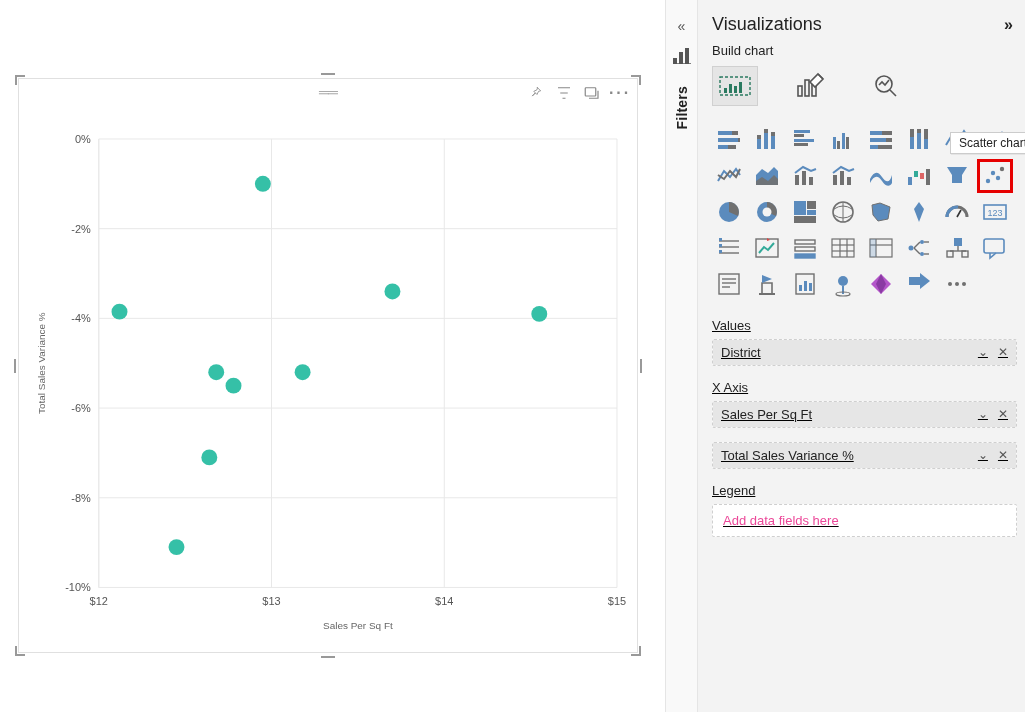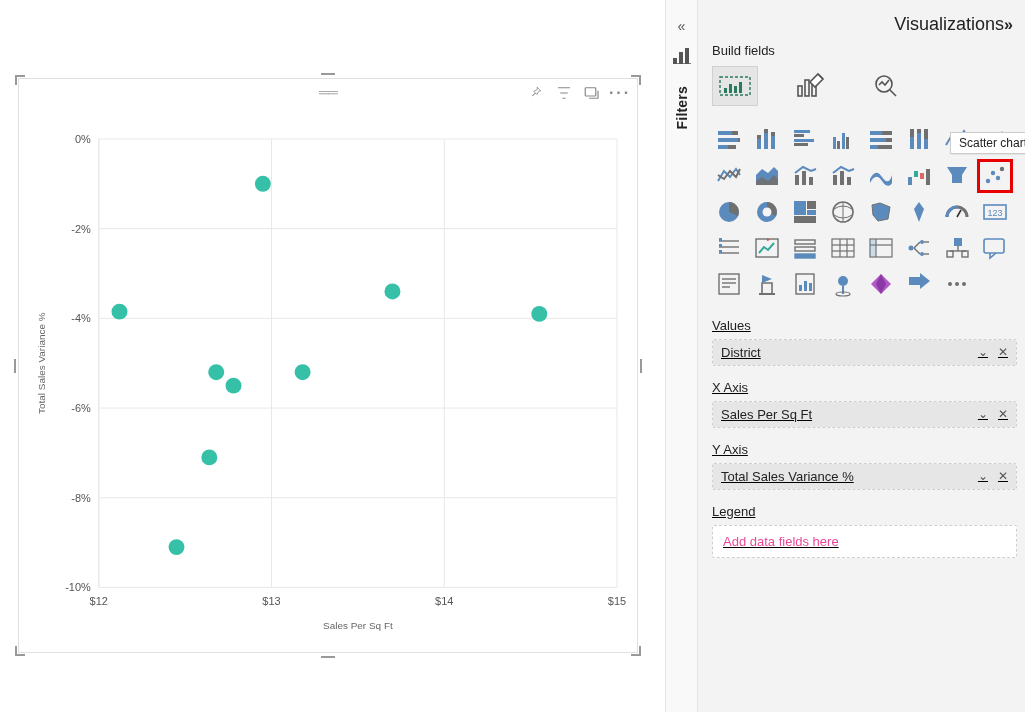--- a/index.html
+++ b/index.html
@@ -37,21 +37,21 @@
   .grid-line { stroke: #e8e8e8; stroke-width: 1; }
   .dot { fill: #35c0a7; }
 
   
   .filters-strip { flex: 0 0 32px; border-left: 1px solid #e5e5e5; background: #f9f9f9; display:flex; flex-direction:column; align-items:center; padding-top:18px; gap:14px;}
   .filters-strip .chev { font-size: 14px; color: #555; cursor:pointer; }
   .filters-vertical { writing-mode: vertical-rl; transform: rotate(180deg); font-size: 14px; font-weight: 600; color: #222; margin-top: 4px; letter-spacing: 0.2px;}
 
   
   .viz-pane { flex: 1; border-left: 1px solid #e5e5e5; background: #f3f3f3; display:flex; flex-direction:column; padding: 14px 8px 0 14px; min-width: 0;}
-  .pane-head { display:flex; align-items:center; justify-content:flex-end; padding-right:4px; margin-bottom: 6px;}
+  .pane-head { display:flex; align-items:center; justify-content:space-between; padding-right:4px; margin-bottom: 6px;}
   .pane-head .title { font-size: 18px; font-weight: 400; color: #222; }
   .pane-head .arrow { font-size: 16px; font-weight: 700; color: #222; cursor:pointer; }
   .pane-sub { font-size: 13px; font-weight: 400; color: #222; margin-top: 2px; margin-bottom: 8px; }
   .build-tabs { display:flex; gap: 30px; align-items:center; margin-bottom: 18px; }
   .build-tab { width: 46px; height: 40px; display:flex; align-items:center; justify-content:center; cursor:pointer; border:1px solid transparent; }
   .build-tab.active { background:#e5e5e5; border-color:#d0d0d0; }
 
   .viz-grid { display:grid; grid-template-columns: repeat(8, 34px); gap: 4px 4px; margin-bottom: 18px; position: relative; }
   .viz-btn { width: 34px; height: 32px; background: transparent; border: none; display:flex; align-items:center; justify-content:center; cursor:pointer; position:relative;}
   .viz-btn svg { width: 26px; height: 26px; }
@@ -155,21 +155,21 @@
         </svg>
     </div>
     <div class="filters-vertical">Filters</div>
   </div>
 
   <div class="viz-pane">
     <div class="pane-head">
       <div class="title">Visualizations</div>
       <div class="arrow">»</div>
     </div>
-    <div class="pane-sub">Build fields</div>
+    <div class="pane-sub">Build chart</div>
 
     <div class="build-tabs">
       <div class="build-tab active">
         <svg width="34" height="24" viewBox="0 0 34 24">
             <rect x="2" y="3" width="30" height="18" fill="none" stroke="#2a7a60" stroke-width="1.4" stroke-dasharray="3 2"></rect>
             <g fill="#2a7a60">
               <rect x="6" y="14" width="3" height="5"></rect>
               <rect x="11" y="10" width="3" height="9"></rect>
               <rect x="16" y="12" width="3" height="7"></rect>
               <rect x="21" y="8" width="3" height="11"></rect>
@@ -553,21 +553,20 @@
           <span>Sales Per Sq Ft</span>
           <span class="ctrls">
               <span>⌄</span>
               <span>✕</span>
             </span>
         </div>
       </div>
     </div>
 
     <div class="field-sec">
-      <div class="sec-title">Y Axis</div>
       <div class="well filled">
         <div class="item">
           <span>Total Sales Variance %</span>
           <span class="ctrls">
               <span>⌄</span>
               <span>✕</span>
             </span>
         </div>
       </div>
     </div>

